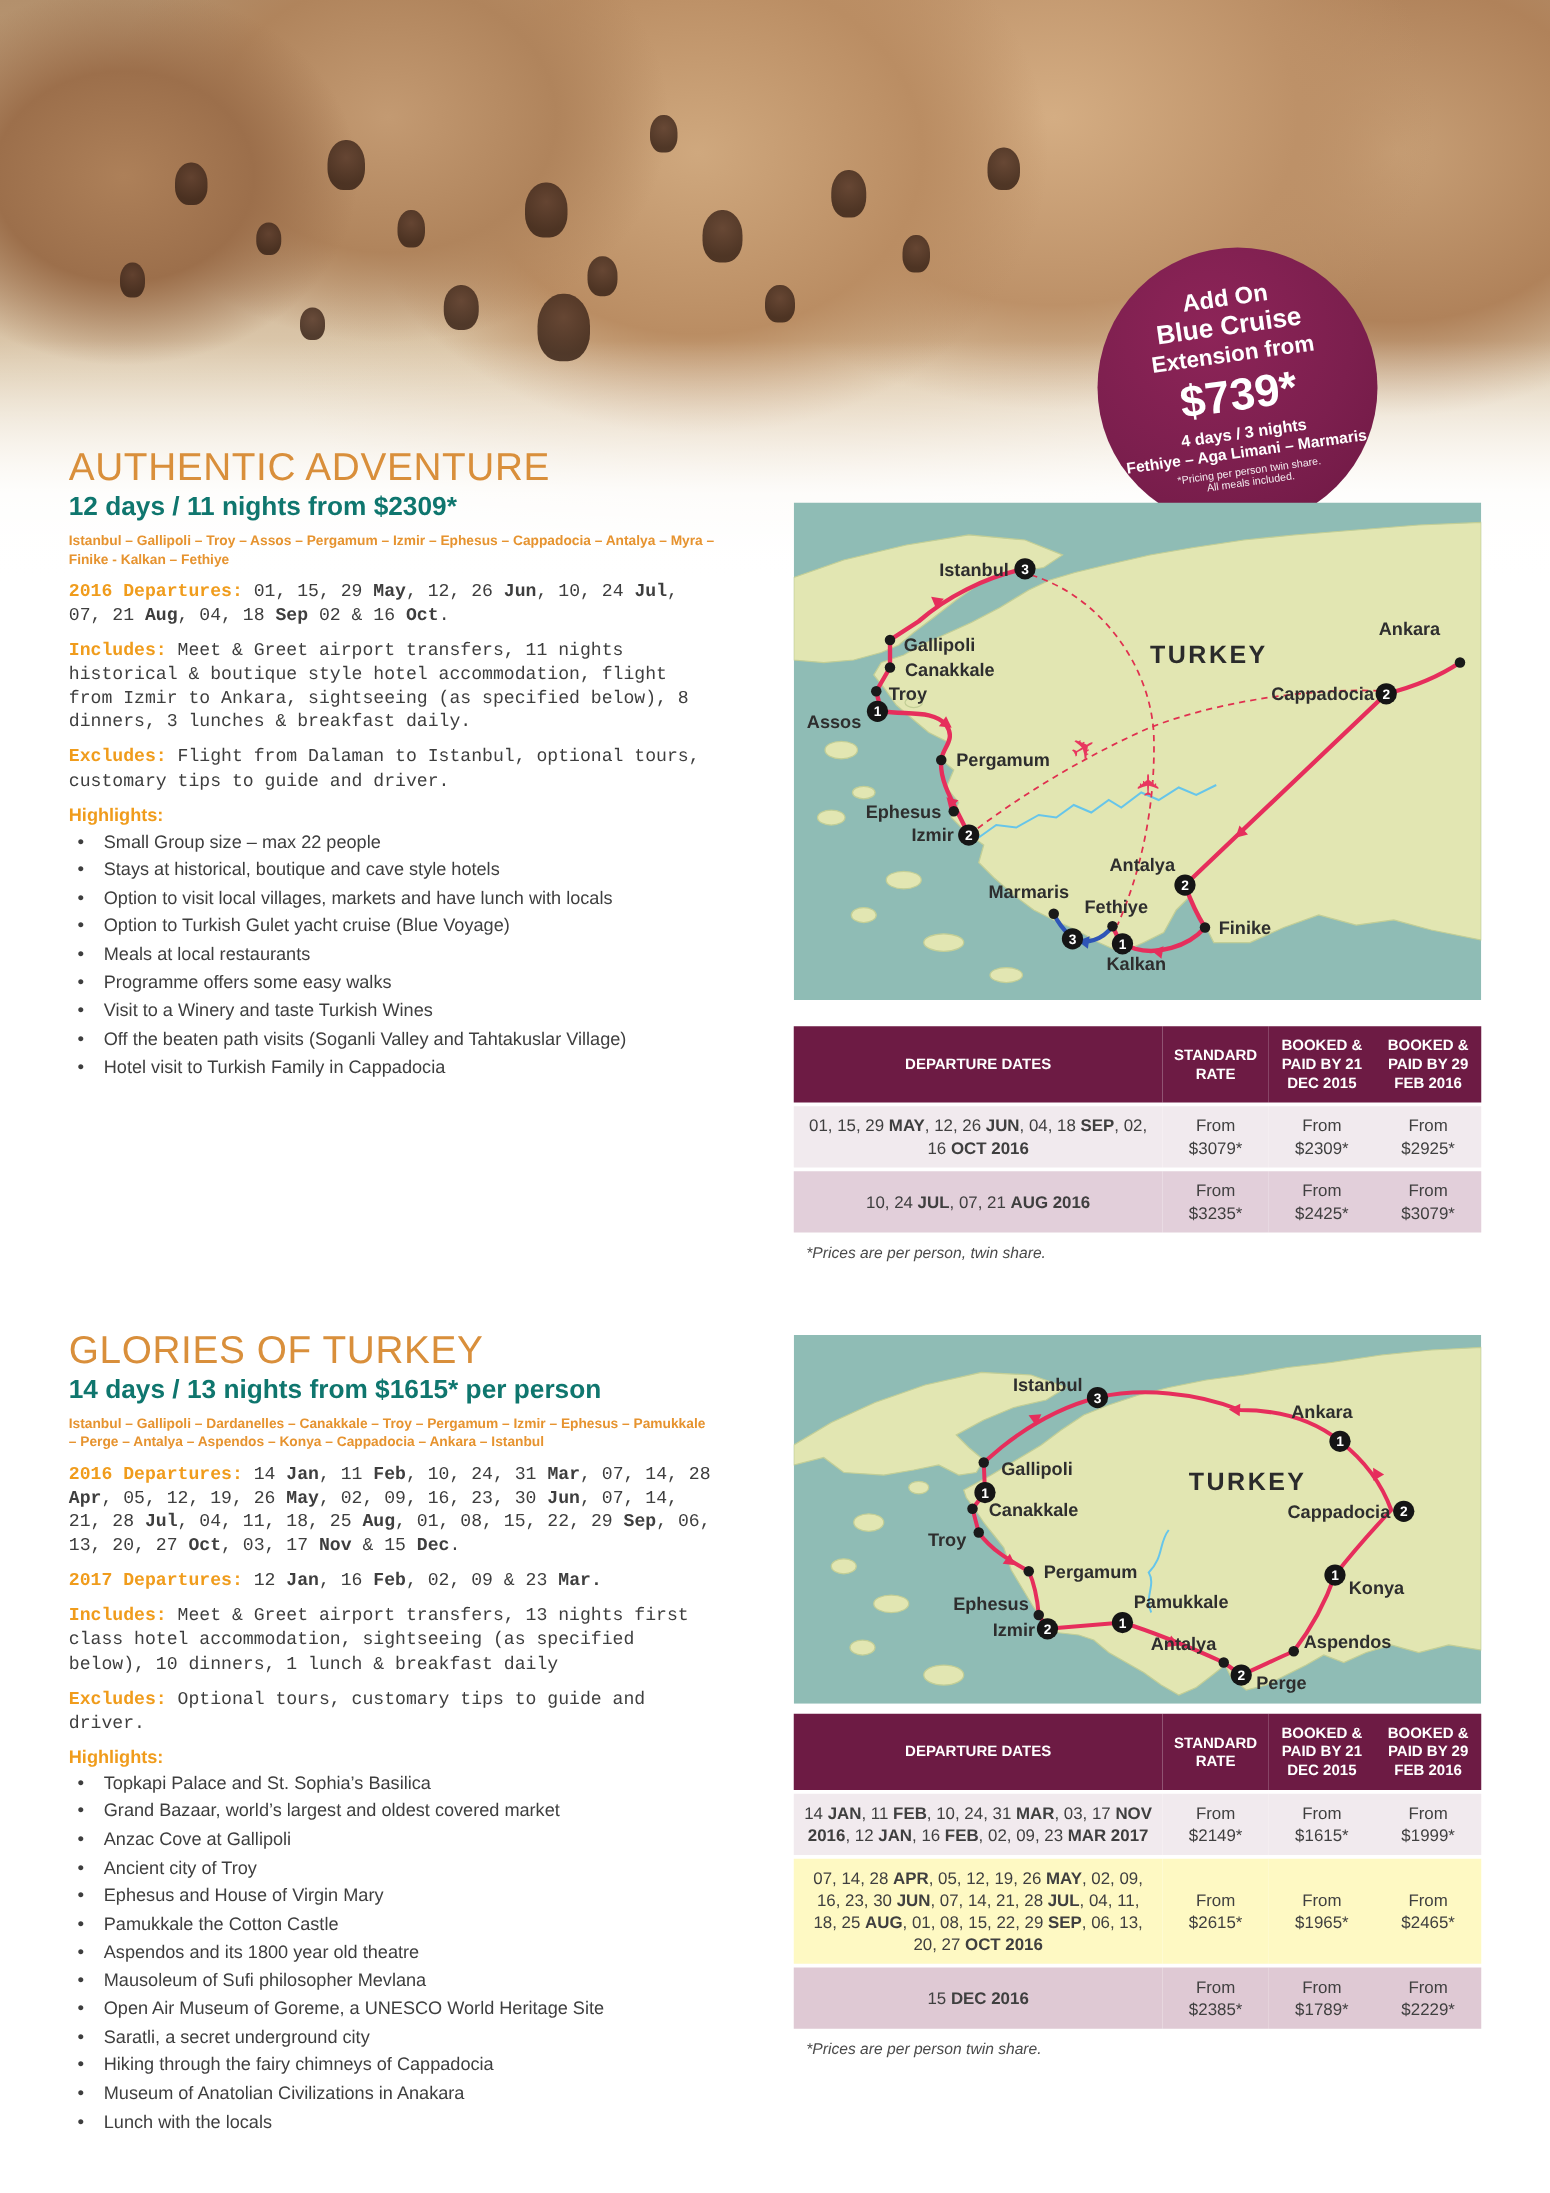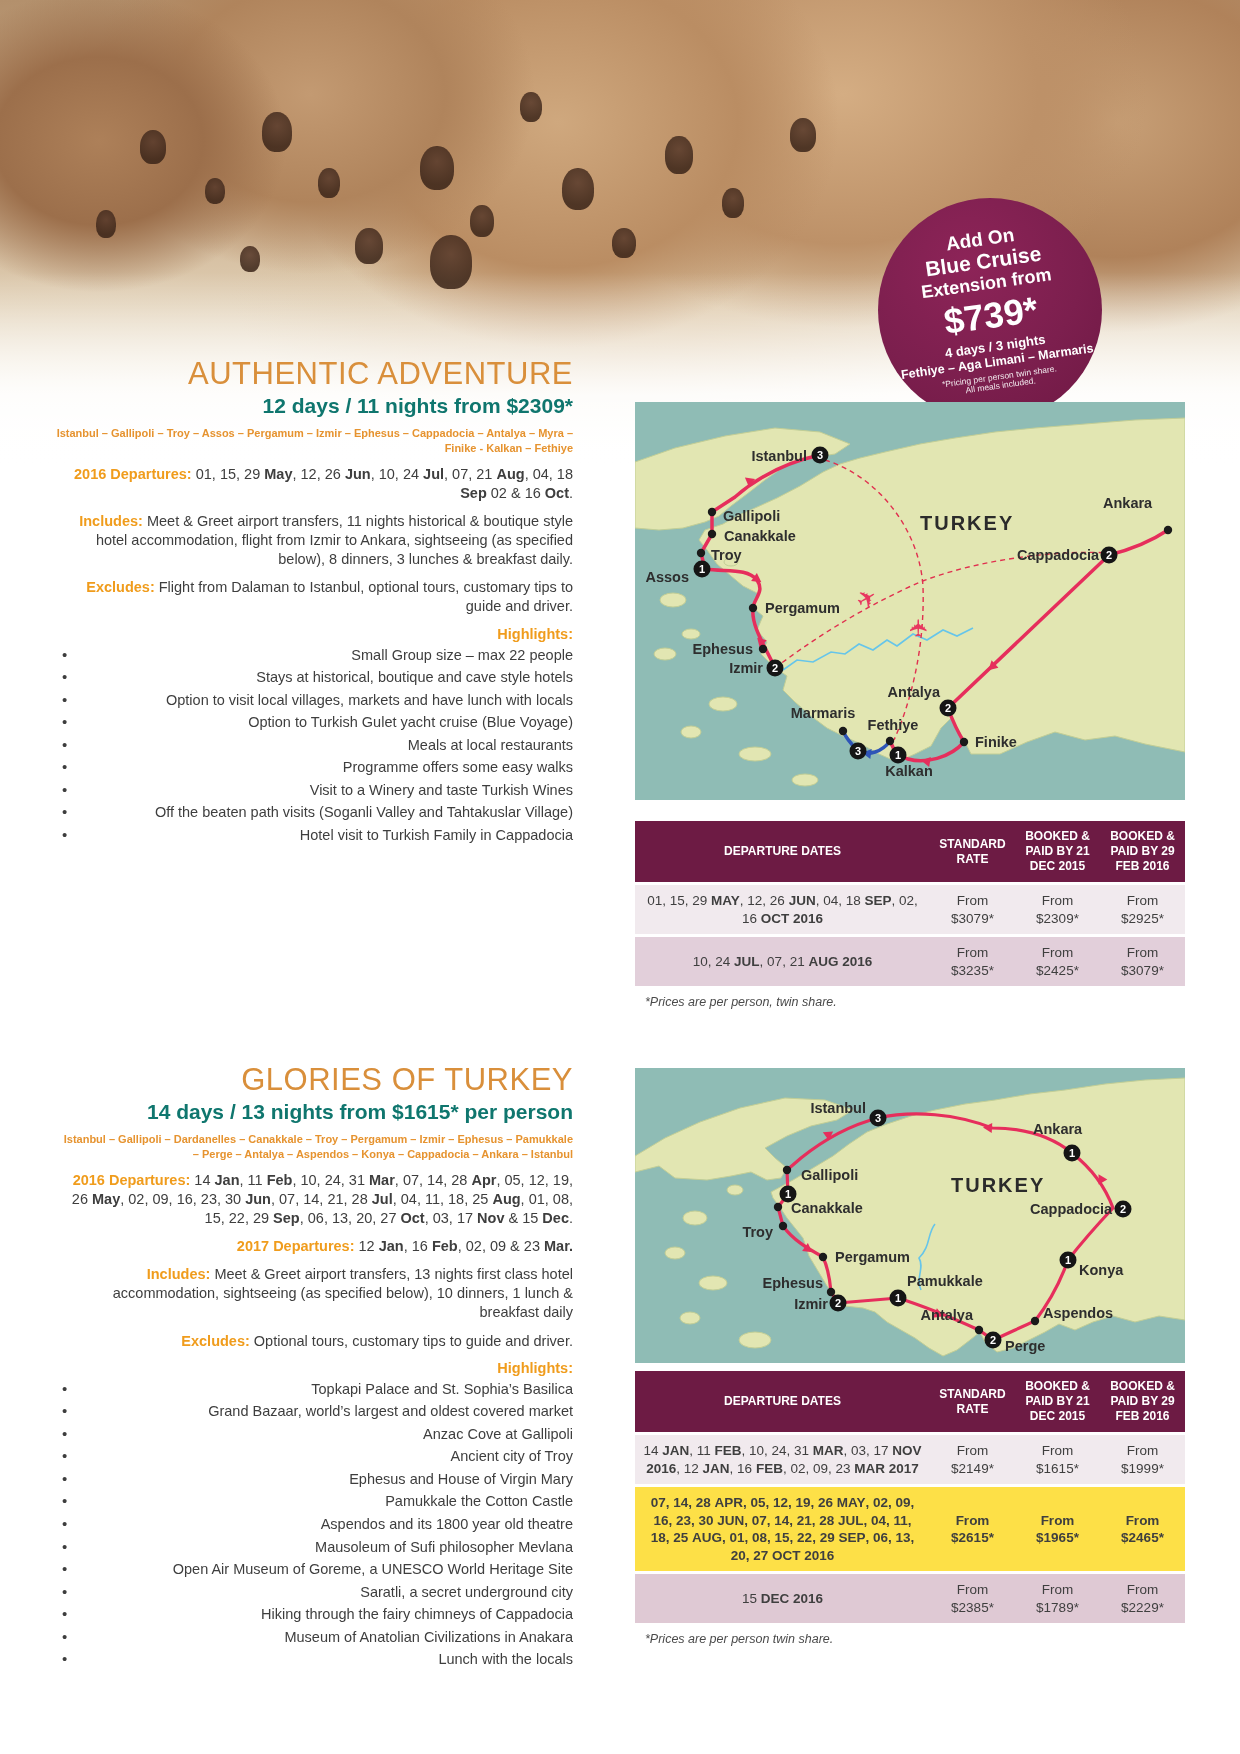--- a/index.html
+++ b/index.html
@@ -28,27 +28,27 @@
   .b1{font-size:19px;font-weight:bold;}
   .b2{font-size:21px;font-weight:bold;}
   .b3{font-size:18px;font-weight:bold;}
   .b4{font-size:36px;font-weight:bold;margin:3px 0 4px;}
   .b5{font-size:13px;font-weight:bold;}
   .b6{font-size:12.5px;font-weight:bold;}
   .b7{font-size:8.5px;margin-top:4px;opacity:.9;}
   .b8{font-size:8.5px;opacity:.9;}
 
   
-  .col{position:absolute;left:55px;width:518px;text-align:right;}
+  .col{position:absolute;left:55px;width:518px;}
   .col1{top:356px;}
   .col2{top:1062px;}
   h1{margin:0;font-size:31px;font-weight:400;letter-spacing:.5px;color:#d98f3b;}
   h2{margin:2px 0 8px;font-size:21px;font-weight:bold;color:#0f766e;}
   .itinerary{margin:8px 0;font-size:11px;font-weight:bold;color:#e6932f;line-height:1.35;}
-  .para{margin:9px 0;font-size:14.5px;line-height:1.32;}
+  .para{margin:9px 0;font-size:14.5px;line-height:1.32;font-family:Liberation Mono, monospace;}
   .lead{font-weight:bold;color:#f09c1c;}
   .hl-label{margin:9px 0 3px;font-size:14.5px;}
   ul.highlights{margin:0;padding:0;list-style:none;}
   ul.highlights li{position:relative;padding-left:28px;margin:4px 0;font-size:14.5px;line-height:1.28;}
   ul.highlights li::before{content:"•";position:absolute;left:7px;top:-1px;font-size:15px;color:#3e3e3e;}
 
   
   .mapbox{position:absolute;left:635px;}
   .map1{top:402px;}
   .map2{top:1068px;}
@@ -60,21 +60,21 @@
   
   .pricing{position:absolute;left:635px;width:550px;}
   .t1{top:818px;}
   .t2{top:1368px;}
   table{width:550px;border-collapse:separate;border-spacing:0 3px;table-layout:fixed;}
   th{background:#6d1b44;color:#fff;font-size:12px;font-weight:bold;line-height:1.25;
      padding:8px 3px;vertical-align:middle;}
   td{font-size:13.5px;color:#3f3f3f;text-align:center;vertical-align:middle;
      padding:7px 8px;line-height:1.3;}
   tr.r-light td{background:#f1eaee;}
-  tr.r-mid td{background:#fde047;font-weight:bold;}
+  tr.r-mid td{background:#fef9c3;}
   tr.r-dark td{background:#e2cfda;}
   tr.r-dark2 td{background:#dfc9d4;}
   .note{margin:6px 0 0 10px;font-size:12.5px;font-style:italic;color:#4a4a4a;}
 </style>
 </head>
 <body>
 
 <div class="page">
 
   <div class="hero">

